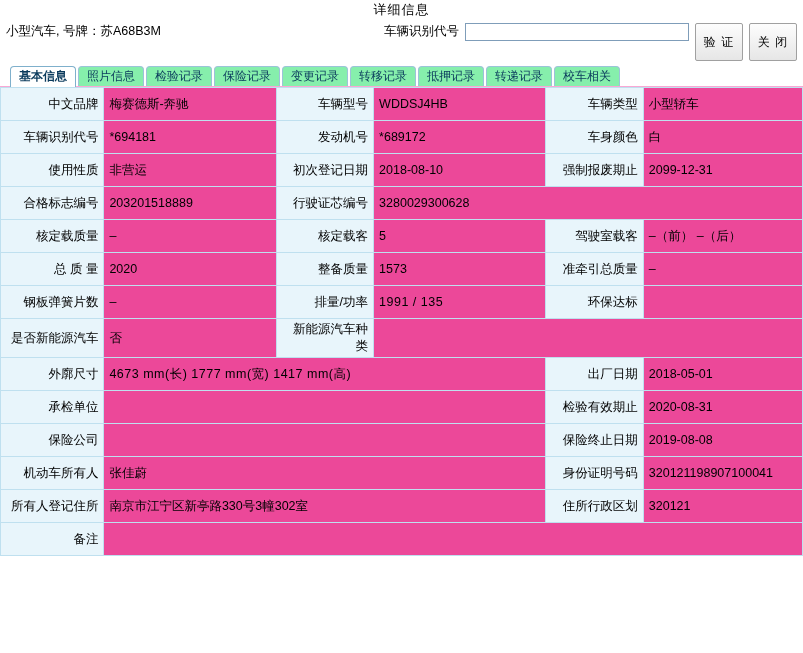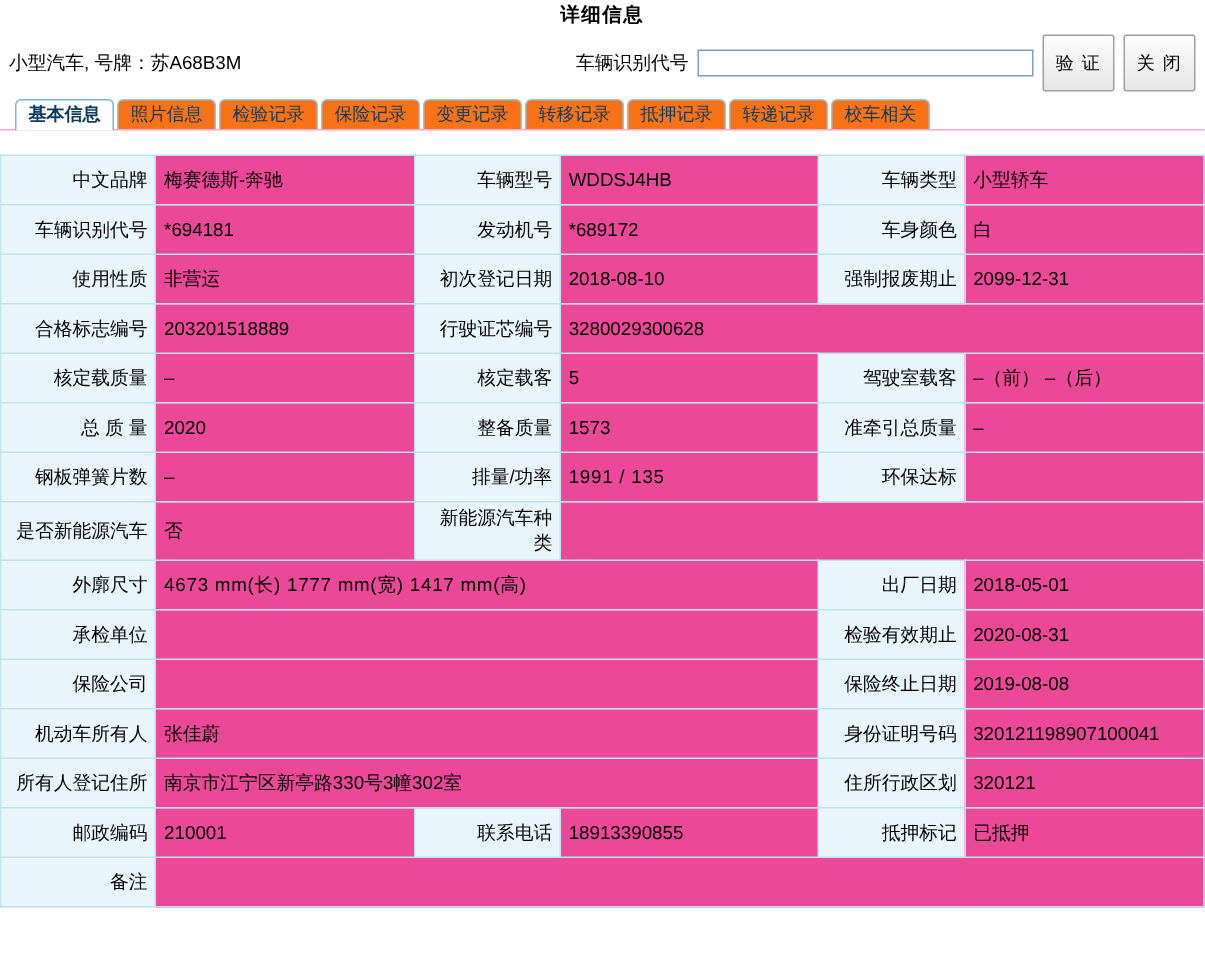--- a/index.html
+++ b/index.html
@@ -15,29 +15,28 @@
     font-size: 12px;
     color: #000;
   }
   .page {
     position: relative;
     width: 803px;
     height: 653px;
   }
   .title-bar {
     text-align: center;
-    font-weight: bold;
+    font-weight: normal;
     font-size: 13px;
     color: #000;
     padding: 1px 0 2px 0;
     letter-spacing: 1px;
   }
   .toolbar {
     display: flex;
-    align-items: center;
     padding: 2px 6px 4px 6px;
     gap: 6px;
   }
   .plate-label {
     font-size: 12.5px;
     color: #000;
     white-space: nowrap;
   }
   .toolbar-spacer { flex: 1; }
   .vin-label {
@@ -72,21 +71,21 @@
     display: flex;
     align-items: flex-end;
     padding-left: 10px;
     height: 22px;
     border-bottom: 1px solid #f9a8d4;
     box-sizing: border-box;
   }
   .tab {
     border: 1px solid #9cc3d8;
     border-bottom: none;
-    background: #f97316;
+    background: #86efac;
     color: #0a3a5c;
     font-size: 12px;
     padding: 2px 8px 3px 8px;
     margin-right: 2px;
     border-radius: 4px 4px 0 0;
     cursor: pointer;
     line-height: 14px;
   }
   .tab.active {
     background: #ffffff;
@@ -94,21 +93,21 @@
     font-weight: bold;
     position: relative;
     top: 1px;
     padding-bottom: 4px;
   }
   
   table.detail {
     border-collapse: collapse;
     width: 803px;
     table-layout: fixed;
-    margin-top: 16px;
+    margin-top: 0;
   }
   table.detail td {
     border: 1px solid #bfe0ef;
     font-size: 12.5px;
     padding: 2px 5px;
     vertical-align: middle;
     height: 28px;
     color: #000;
     word-break: break-all;
   }
@@ -269,28 +268,20 @@
         <td class="val">320121198907100041</td>
       </tr>
 
       <tr>
         <td class="lbl">所有人登记住所</td>
         <td class="val" colspan="3">南京市江宁区新亭路330号3幢302室</td>
         <td class="lbl">住所行政区划</td>
         <td class="val">320121</td>
       </tr>
 
-      <tr>
-        <td class="lbl">邮政编码</td>
-        <td class="val">210001</td>
-        <td class="lbl">联系电话</td>
-        <td class="val">18913390855</td>
-        <td class="lbl">抵押标记</td>
-        <td class="val">已抵押</td>
-      </tr>
 
       <tr>
         <td class="lbl">备注</td>
         <td class="val" colspan="5"></td>
       </tr>
     </tbody>
   </table>
 
 </div>
 

